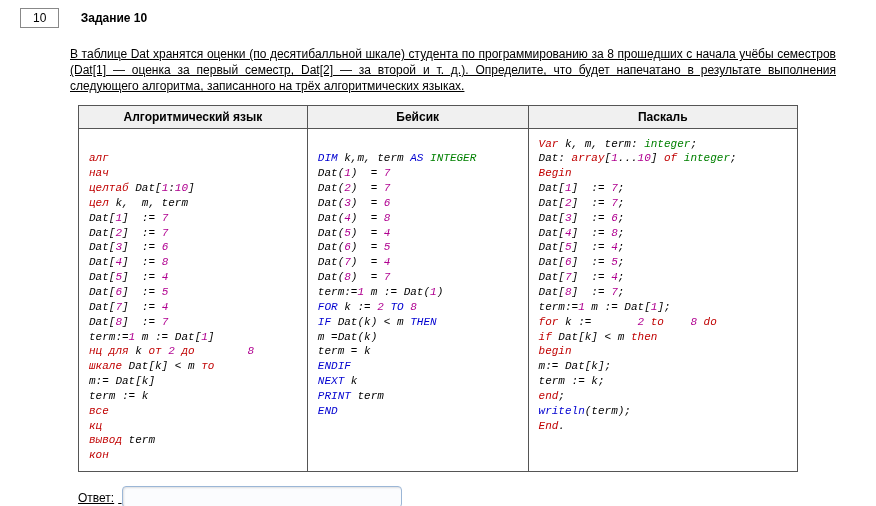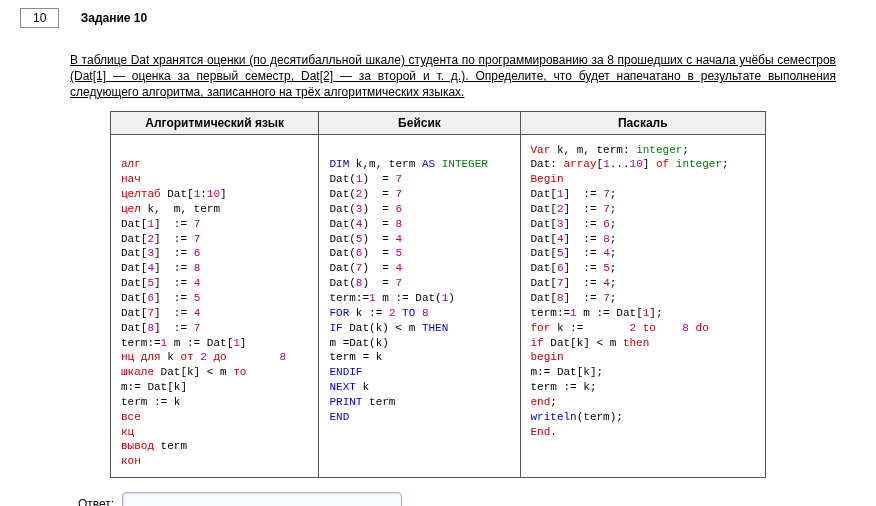--- a/index.html
+++ b/index.html
@@ -5,58 +5,59 @@
   * { box-sizing: border-box; }
   body {
     margin: 0;
     padding: 8px 20px;
     font-family: Verdana, Arial, sans-serif;
     font-size: 12px;
     color: #000;
     background: #fff;
     width: 876px;
   }
-  .task-header { margin-bottom: 20px; }
+  .task-header { margin-bottom: 14px; }
   .task-num-box {
     display: inline-block;
     border: 1px solid #888;
     padding: 2px 12px;
     margin-right: 18px;
     font-size: 12px;
     background: #fff;
   }
   .task-title { font-weight: bold; }
   .task-text {
     padding: 4px 20px 10px 50px;
     line-height: 1.35;
     text-align: justify;
     text-decoration: underline;
   }
   .code-table {
     border-collapse: collapse;
     margin: 0 auto 14px auto;
-    width: 656px;
+    width: 720px;
   }
   .code-table th, .code-table td {
     border: 1px solid #555;
     vertical-align: top;
   }
   .code-table th {
     background: #f0f0f0;
     text-align: center;
     font-weight: bold;
     padding: 4px;
     font-size: 12px;
   }
   .code-table td {
     padding: 8px 10px;
     font-family: "Courier New", monospace;
     font-size: 11px;
     line-height: 1.35;
     white-space: pre;
+    font-style: italic;
   }
   .k-red { color: #c00000; }
   .k-blue { color: #0000d0; }
   .k-green { color: #008000; }
   .k-type { color: #008000; }
   .k-num { color: #b00090; }
   .answer-row {
     padding-left: 58px;
     margin-top: 4px;
     text-decoration: underline;

